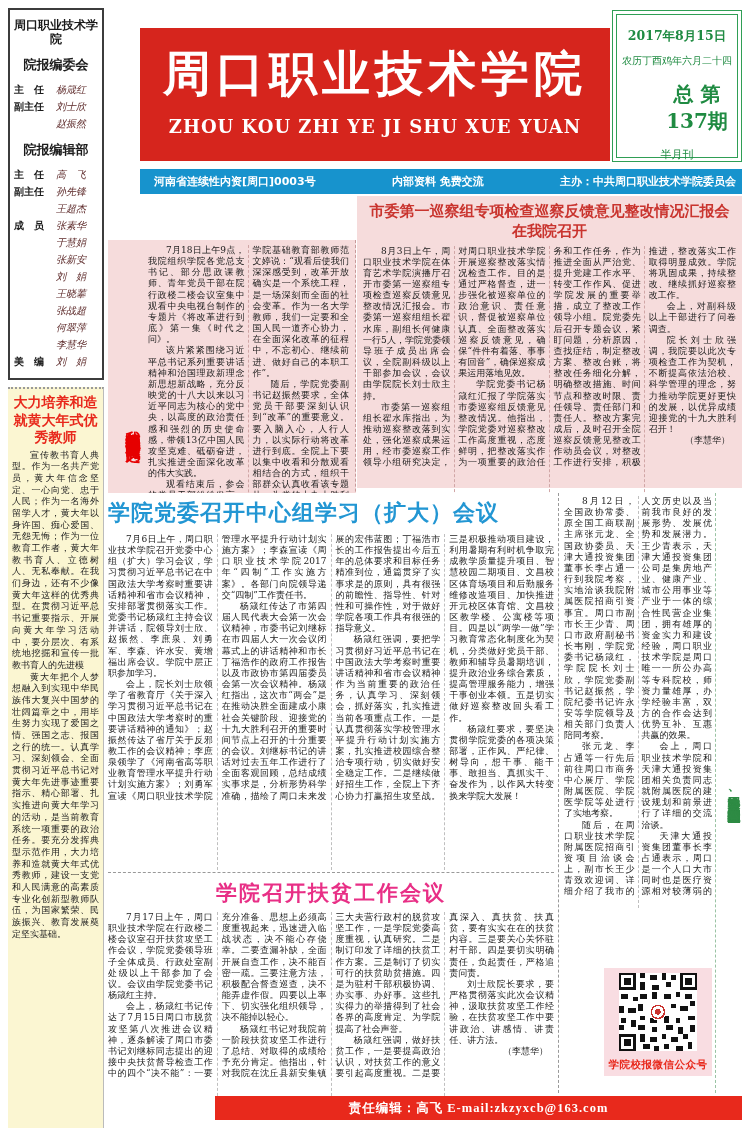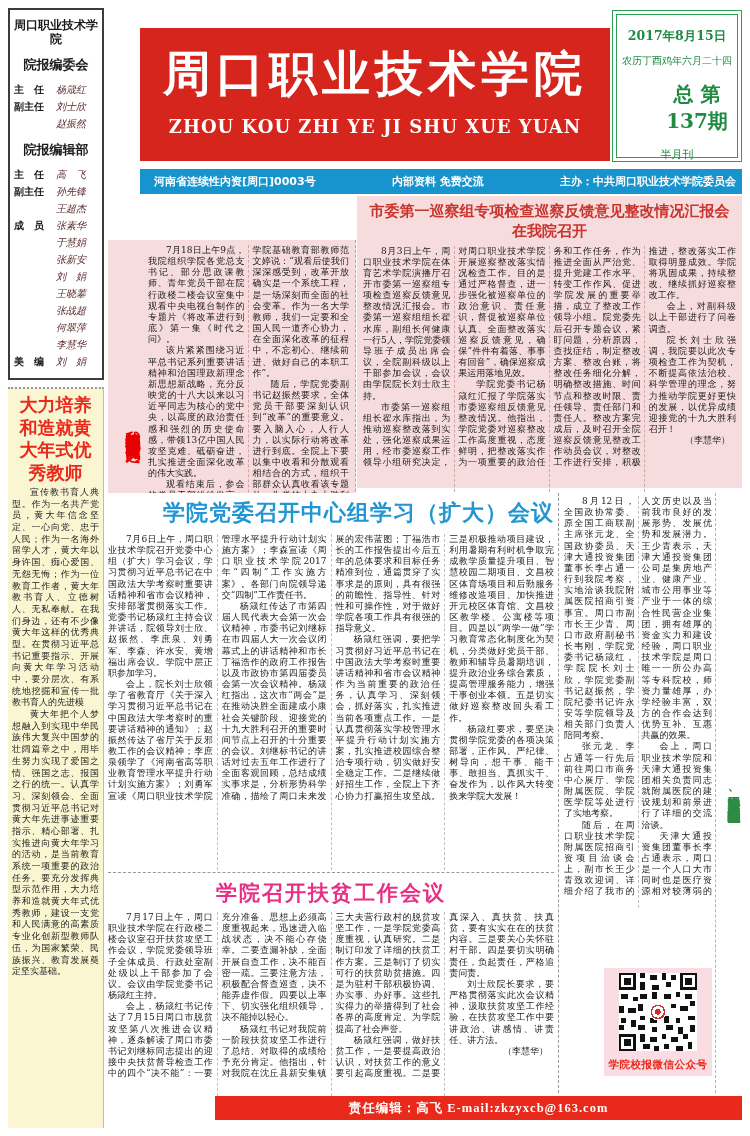--- a/index.html
+++ b/index.html
@@ -9,21 +9,21 @@
 
   
   .sidebar { position:absolute; left:8px; top:8px; width:96px; height:1122px; }
   .masthead-box { border:2px solid #3c3c3c; height:372px; padding:8px 3px 4px; text-align:center; background:#fff; }
   .mh-org { font-size:12px; font-weight:bold; line-height:1.2; }
   .mh-heading { font-size:13px; font-weight:bold; margin:9px 0 7px; font-family:"DejaVu Sans",sans-serif; }
   .mh-row { display:flex; font-size:10px; line-height:17px; text-align:left; padding-left:1px; }
   .mh-role { width:42px; font-weight:bold; white-space:pre; flex:none; }
   .mh-name { font-style:italic; color:#5d2a2a; white-space:pre; }
   .feature-box { margin-top:7px; background:#fbf6d2; height:741px; padding:5px 4px 3px; border-top:2px dotted #999; border-right:1px solid #bbb; overflow:hidden; }
-  .fb-title { color:#e8291c; font-weight:bold; font-size:18px; line-height:1.25; text-align:center; font-family:"DejaVu Sans",sans-serif; margin-bottom:3px; }
+  .fb-title { color:#e8291c; font-weight:bold; font-size:14px; line-height:1.25; text-align:center; font-family:"DejaVu Sans",sans-serif; margin-bottom:3px; }
   .fb-body p { font-size:9px; line-height:1.3; text-align:justify; text-indent:2em; color:#222; }
 
   
   .main { position:absolute; left:108px; top:8px; width:634px; height:1122px; }
   .banner { position:absolute; left:32px; top:20px; width:470px; height:133px; background:#d6251d; color:#fff; text-align:center; overflow:hidden; }
   .banner-title { font-size:48px; font-weight:bold; letter-spacing:5px; padding-top:14px; white-space:nowrap; }
   .banner-pinyin { font-size:18px; font-weight:bold; letter-spacing:1px; margin-top:10px; white-space:nowrap; }
   .date-box { position:absolute; right:0; top:2px; width:130px; height:152px; border:1px solid #2f9e55; padding:3px; background:#fff; }
   .date-box-inner { border:1px solid #2f9e55; height:100%; text-align:center; color:#1f8b42; padding-top:13px; }
   .db-date { font-size:12.5px; font-weight:bold; }
@@ -44,21 +44,21 @@
   
   .article-a { position:absolute; left:0; top:0; width:248px; height:376px; background:#f6dcdc; display:flex; border-right:1px dashed #c89a9a;margin-top:44px; }
   .a-title-strip { width:34px; flex:none; writing-mode:vertical-rl; text-orientation:upright; color:#e60000; font-weight:bold; font-size:15px; font-family:"DejaVu Sans",sans-serif; text-align:center; padding:4px 0; letter-spacing:1px; }
   .a-body { flex:1; padding:5px 6px 4px; columns:2; column-gap:8px; column-rule:1px dashed #d0a6a6; }
   .article-b { position:absolute; left:249px; top:0; width:385px; height:292px; background:#f6dcdc; padding:5px 6px 4px; }
   .b-title { color:#c9342e; font-weight:bold; font-size:15px; text-align:center; font-family:"DejaVu Sans",sans-serif; line-height:1.35; }
   .b-body { margin-top:4px; height:256px; columns:4; column-gap:8px; column-rule:1px dashed #d0a6a6; }
 
   
   .article-c { position:absolute; left:0; top:297px; width:446px; height:380px; border-bottom:1px dashed #999; padding-top:5px; background:#fff; }
-  .c-title { color:#2296d3; font-size:22px; font-weight:bold; text-align:right; letter-spacing:1px; font-family:"DejaVu Sans",sans-serif; }
+  .c-title { color:#2296d3; font-size:22px; font-weight:bold; text-align:left; letter-spacing:1px; font-family:"DejaVu Sans",sans-serif; }
   .c-body { margin-top:6px; height:336px; columns:4; column-gap:9px; column-rule:1px dashed #bfbfbf; }
 
   
   .article-d { position:absolute; left:0; top:683px; width:446px; height:228px; background:#fff; }
   .d-title { color:#e82f86; font-size:21px; font-weight:bold; text-align:center; letter-spacing:2px; font-family:"DejaVu Sans",sans-serif; }
   .d-body { margin-top:5px; height:194px; columns:4; column-gap:9px; column-rule:1px dashed #bfbfbf; }
 
   
   .article-e { position:absolute; left:450px; top:297px; width:184px; height:600px; border-left:1px dashed #999; display:flex; background:#fff; }
   .e-body-wrap { flex:1; display:flex; flex-direction:column; padding:3px 3px 17px 5px; }

